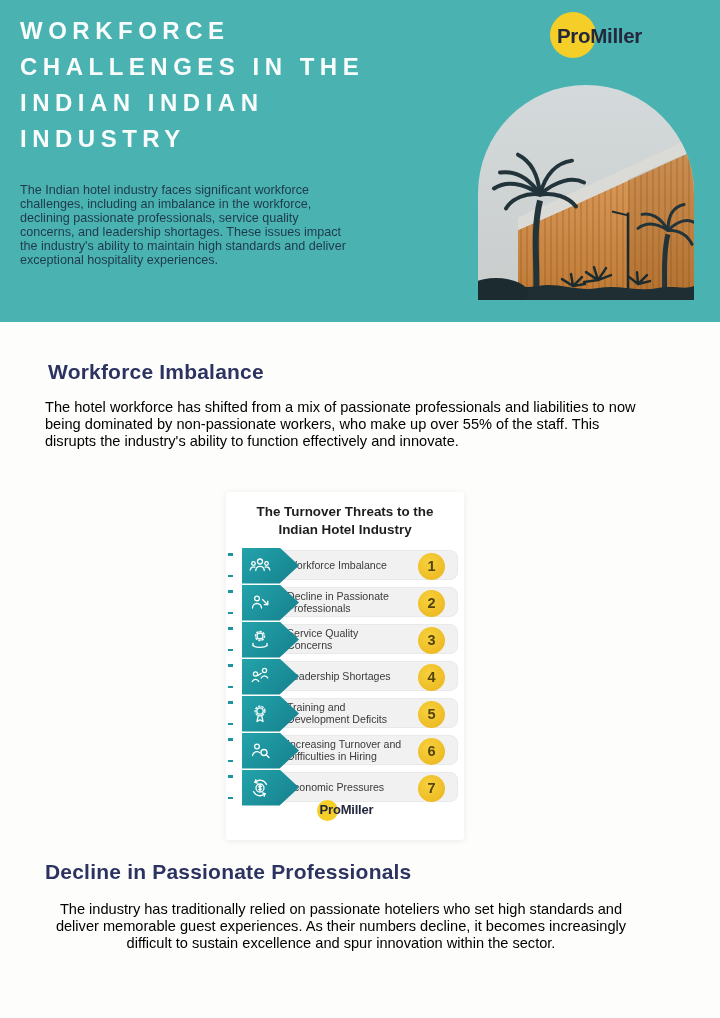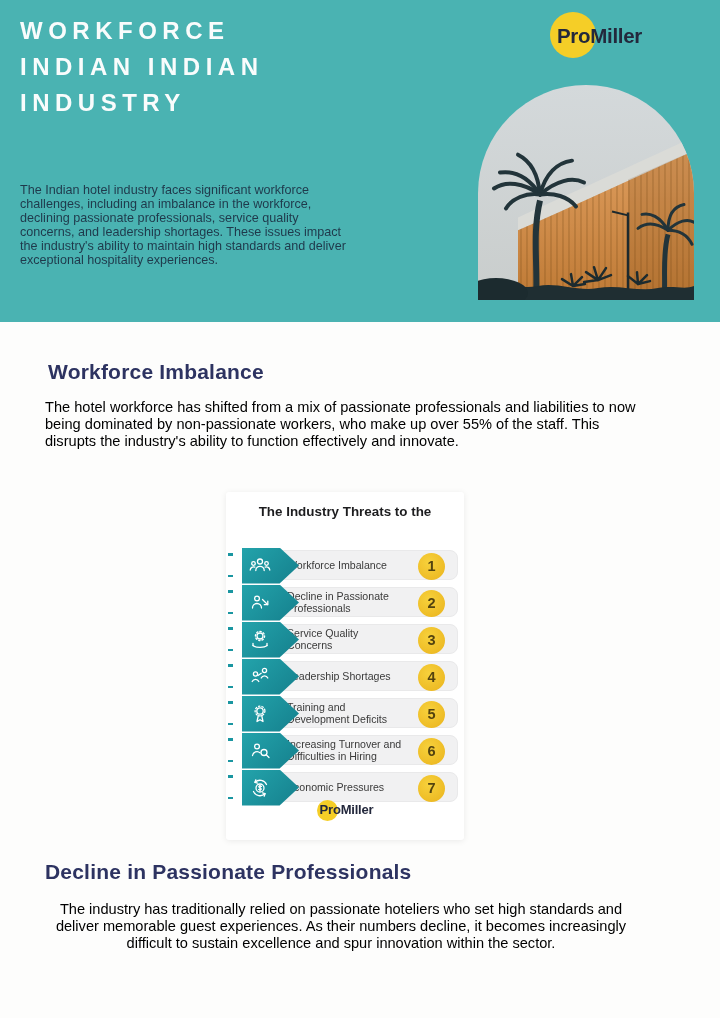--- a/index.html
+++ b/index.html
@@ -68,20 +68,21 @@
                padding-left:3px; letter-spacing:-0.2px; }
 </style>
 </head>
 <body>
 
 <div class="page">
 
   <div class="hero">
     <div class="hero-title">
       <div>WORKFORCE</div>
+      <div>CHALLENGES IN THE</div>
       <div>INDIAN INDIAN</div>
       <div>INDUSTRY</div>
     </div>
     <div class="hero-intro">The Indian hotel industry faces significant workforce challenges, including an imbalance in the workforce, declining passionate professionals, service quality concerns, and leadership shortages. These issues impact the industry's ability to maintain high standards and deliver exceptional hospitality experiences.</div>
 
     <div class="logo">
       <div class="logo-circle"></div>
       <div class="logo-text">ProMiller</div>
     </div>
 
@@ -134,21 +135,22 @@
         <ellipse cx="18" cy="209" rx="32" ry="15" fill="#1c2b2f"></ellipse>
       </svg>
     </div>
   </div>
 
   <div id="h1" class="sec-heading">Workforce Imbalance</div>
   <div id="p1" class="sec-body">The hotel workforce has shifted from a mix of passionate professionals and liabilities to now being dominated by non-passionate workers, who make up over 55% of the staff. This disrupts the industry's ability to function effectively and innovate.</div>
 
   <div class="infocard">
     <div class="info-title">
-      <div>The Industry Threats to the</div>
+      <div>The Turnover Threats to the</div>
+      <div>Indian Hotel Industry</div>
     </div>
 
     <div class="row" style="top:54.5px">
       <div class="bar">
         <span class="bar-label">Workforce Imbalance</span>
         <span class="badge">1</span>
       </div>
       <div class="chip-wrap">
           <div class="chip">
         <svg class="chip-icon" viewBox="0 0 24 24" fill="none" stroke="#fff" stroke-width="1.3" stroke-linecap="round" stroke-linejoin="round">

